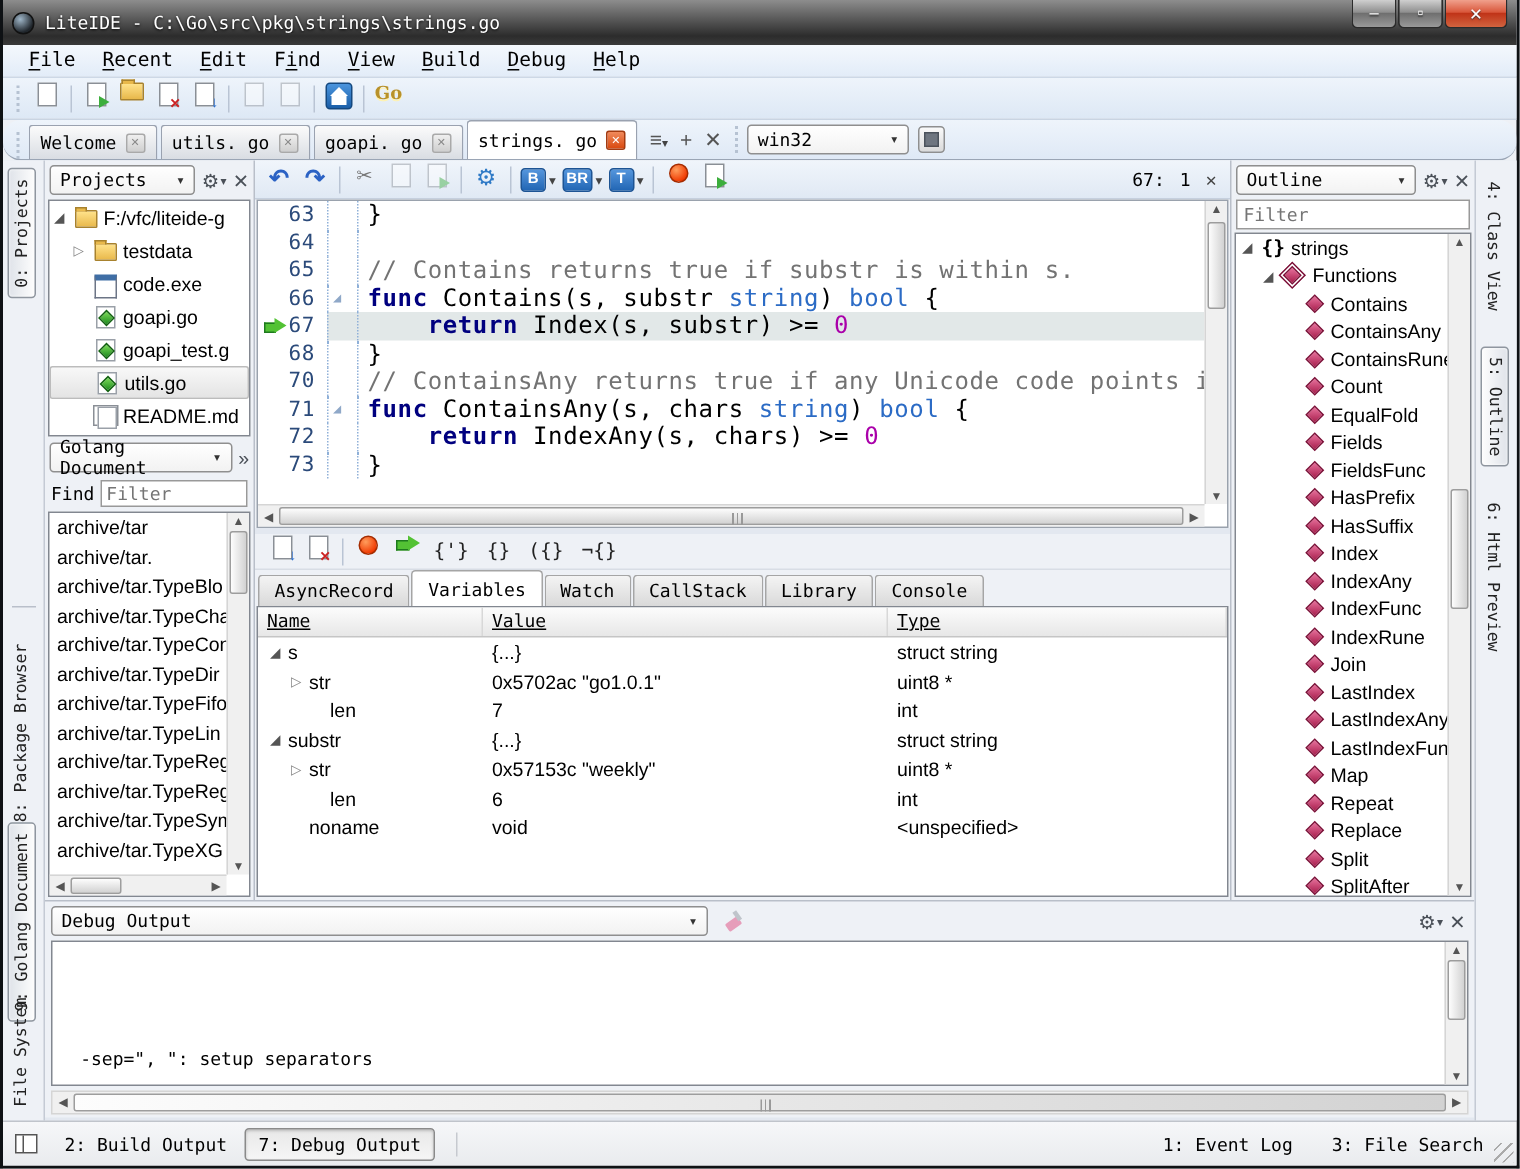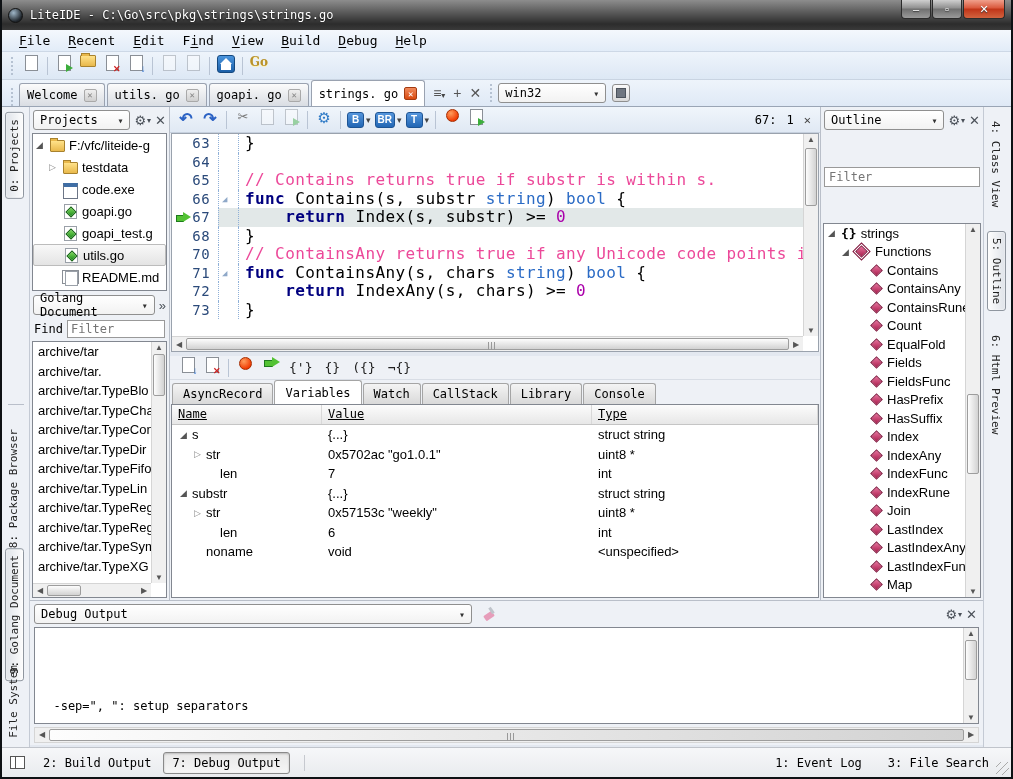--- a/index.html
+++ b/index.html
@@ -54,21 +54,21 @@
   .icon-home { width:18px; height:18px; border-radius:3px; border:1px solid #14487f;
       background:linear-gradient(180deg,#4a94dd,#1b5fa8); position:relative; }
   .icon-home::before { content:""; position:absolute; left:3px; top:8px; width:10px; height:6px; background:#fff; }
   .icon-home::after { content:""; position:absolute; left:2px; top:2px;
       border-left:6px solid transparent; border-right:6px solid transparent; border-bottom:6px solid #fff; }
   .icon-go { color:#b8912a; font-weight:bold; font-size:12px; font-family:"DejaVu Serif", serif;
              text-shadow:0 1px 0 #fff2b0; }
 
   
   .tabrow { height:27px; background:linear-gradient(180deg,#eef4fb,#dfe9f6);
-            border-bottom:1px solid #9aa5b5; display:flex; align-items:flex-end; padding-left:4px; }
+            border-bottom:1px solid #9aa5b5; display:flex; align-items:flex-end; padding-left:4px;border-radius:12px; }
   .etab { height:23px; display:flex; align-items:center; padding:0 7px; margin-right:2px;
           border:1px solid #9aa2b0; border-bottom:none; border-radius:3px 3px 0 0;
           background:linear-gradient(180deg,#fbfbfb,#d9dde3);
           font-family:"DejaVu Sans Mono", monospace; font-size:12px; white-space:nowrap; }
   .etab.on { background:#fff; height:26px; position:relative; z-index:2; }
   .tab-close { width:13px; height:13px; margin-left:6px; border:1px solid #a9a9a9; border-radius:2px;
                background:linear-gradient(180deg,#efefef,#cfcfcf); color:#888; font-size:9px;
                display:flex; align-items:center; justify-content:center; }
   .etab.on .tab-close { background:linear-gradient(180deg,#f08a5c,#d9490f); border-color:#a33a10; color:#fff; }
   .tabaux { display:flex; align-items:center; height:100%; padding:0 2px; }
@@ -93,21 +93,21 @@
   .vtab.on { border:1px solid #8f969f; border-radius:3px;
              background:linear-gradient(90deg,#fdfdfd,#dfe3e9); box-shadow:inset 0 0 2px #fff; }
   .strip-divider { position:absolute; left:6px; width:16px; height:1px; background:#b9bfca; }
 
   .mid { flex:1; display:flex; flex-direction:column; min-width:0; }
   .top-region { height:493px; display:flex; min-width:0; }
 
   
   .side-panel { display:flex; flex-direction:column; background:#eef1f6; min-width:0; }
   .left-panel { width:140px; border-right:1px solid #b9bfc9; }
-  .right-panel { flex:1; border-left:1px solid #b9bfc9;gap:34px; }
+  .right-panel { flex:1; border-left:1px solid #b9bfc9; }
   .panel-head { height:26px; display:flex; align-items:center; padding:2px 3px; }
   .panel-head .combo { flex:1; min-width:0; }
   .mini-btn { margin-left:4px; color:#4a5058; font-size:13px; display:flex; align-items:center; }
   .mini-btn small { font-size:8px; margin-left:1px; }
 
   .white-box { background:#fff; border:1px solid #828790; margin:0 2px; overflow:hidden; position:relative; }
 
   
   .ptree { height:158px; margin-bottom:2px; }
   .titem { height:22px; display:flex; align-items:center; font-size:13px; white-space:nowrap; }
@@ -170,21 +170,21 @@
   .editor-wrap { height:219px; position:relative; background:#fff; border:1px solid #9aa2ad; margin:0 1px;padding-left:20px; }
   .code-area { position:absolute; inset:0 15px 15px 0; overflow:hidden;
                font-family:"DejaVu Sans Mono", monospace; font-size:16px; letter-spacing:0.4px; }
   .cl { height:18.5px; line-height:18.5px; display:flex; position:relative; white-space:pre; }
   .ln { width:46px; text-align:right; padding-right:8px; color:#2b4a7a; font-size:14px; flex:none; }
   .fold { width:20px; flex:none; border-left:1px dotted #8fb0d8; font-size:9px; color:#8fa8c8; padding-left:3px; }
   .fold.has::before { content:"◢"; }
   .ct { flex:1; border-left:1px dotted #8fb0d8; padding-left:6px; min-width:0; overflow:hidden; }
   .cl.cur .ct, .cl.cur .fold { background:#e2e8e8; }
   .tk-pl { color:#000; } .tk-kw { color:#00007f; font-weight:bold; }
-  .tk-ty { color:#2b6bc5; } .tk-cm { color:#ec4899; } .tk-nu { color:#aa00aa; }
+  .tk-ty { color:#2b6bc5; } .tk-cm { color:#737373; } .tk-nu { color:#aa00aa; }
   .exec-arrow { position:absolute; left:4px; top:5px; width:15px; height:9px; }
   .exec-arrow::before { content:""; position:absolute; left:0; top:2px; width:7px; height:5px;
       background:#53c234; border:1px solid #1e7a1e; border-right:none; }
   .exec-arrow::after { content:""; position:absolute; left:7px; top:-1px;
       border-left:8px solid #53c234; border-top:5px solid transparent; border-bottom:5px solid transparent; }
 
   .splitter { height:4px; background:#e3e8f0; }
 
   .dbg-toolbar { height:24px; display:flex; align-items:center; background:#eef1f6; padding:0 6px;
                  border-bottom:1px solid #d8dde5; }

